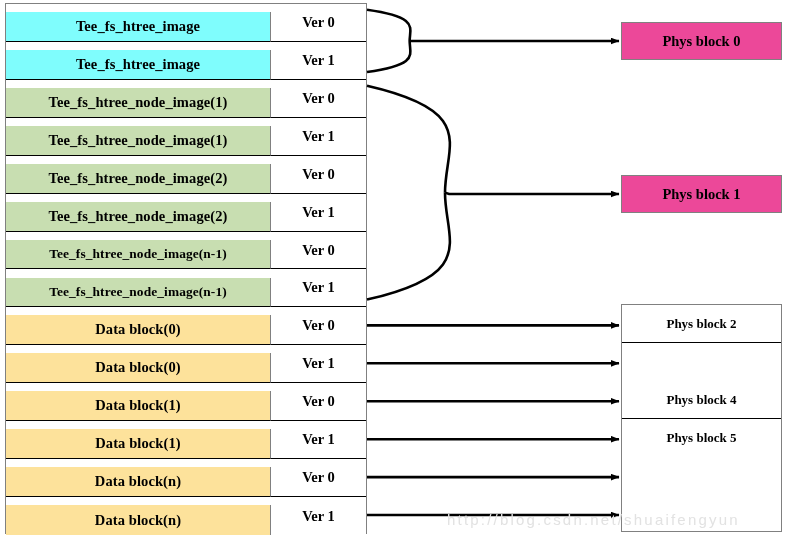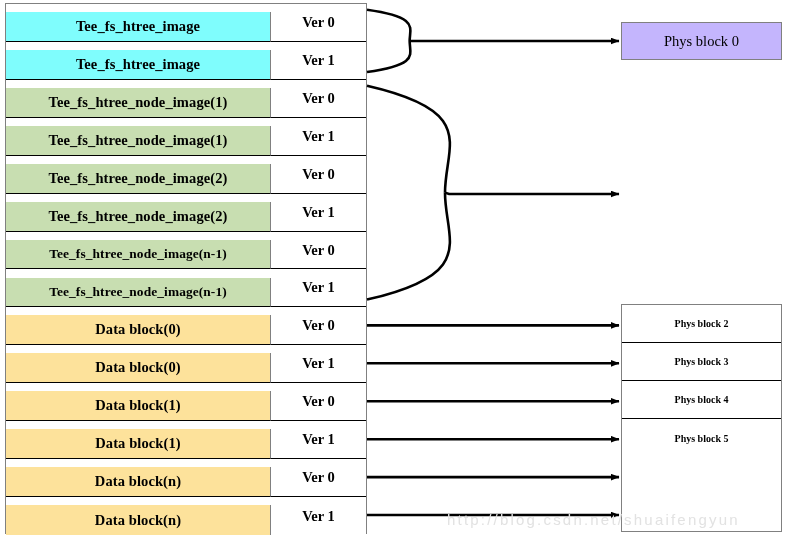--- a/index.html
+++ b/index.html
@@ -16,30 +16,30 @@
          border-right:1.5px solid #808080;display:flex;align-items:center;
          justify-content:center;font-weight:bold;font-size:14.5px;color:#000;
          letter-spacing:.1px;white-space:nowrap;overflow:hidden;margin-top:8px;}
   .lver{flex:1;box-sizing:border-box;border-bottom:1.5px solid #000;
         background:#fff;display:flex;align-items:center;justify-content:center;
         font-weight:bold;font-size:14.5px;color:#000;}
   .lrow:last-child .lname,.lrow:last-child .lver{border-bottom:none;}
   .tight{font-size:13.4px;}
 
   
-  .pblock{position:absolute;box-sizing:border-box;background:#c4b5fd;
+  .pblock{position:absolute;box-sizing:border-box;background:#ec4899;
           border:1.5px solid #808080;display:flex;align-items:center;
-          justify-content:center;font-weight:normal;font-size:14.5px;color:#000;
+          justify-content:center;font-weight:bold;font-size:14.5px;color:#000;
           white-space:nowrap;}
   .pstack{position:absolute;left:621px;top:304px;width:161px;height:228px;
           border:1.5px solid #808080;box-sizing:border-box;background:#fff;}
   .pstack .prow{position:absolute;left:0;width:100%;height:37.9px;
           box-sizing:border-box;border-bottom:1.5px solid #000;
           display:flex;align-items:center;justify-content:center;
-          font-weight:bold;font-size:10px;color:#000;white-space:nowrap;}
+          font-weight:bold;font-size:13px;color:#000;white-space:nowrap;}
   .pstack .prow:last-child{border-bottom:none;}
   .prow.narrow{font-size:13.6px;}
 
   
   #connectors{position:absolute;left:0;top:0;width:787px;height:538px;
               pointer-events:none;}
 
   
   #watermark{position:absolute;left:447px;top:511px;font-size:15px;
              color:#e2e2e2;letter-spacing:2.2px;
@@ -105,24 +105,24 @@
         <div class="lver">Ver 0</div>
       </div>
       <div class="lrow" style="top: 493.071px; height: 37.9286px;">
         <div class="lname" style="background: rgb(253, 226, 155);">Data block(n)</div>
         <div class="lver">Ver 1</div>
       </div>
     </div>
 
   <div class="pblock" id="pb0" style="left:621px;top:22px;width:161px;height:38px;">Phys block 0</div>
 
+  <div class="pblock" id="pb1" style="left:621px;top:175px;width:161px;height:38px;">Phys block 1</div>
 
   <div class="pstack" id="phys-stack">
       <div class="prow" style="top: 0px; height: 38px;">Phys block 2</div>
-      <div class="prow" style="top: 38px; height: 38px;">Phys block 3</div>
       <div class="prow" style="top: 76px; height: 38px;">Phys block 4</div>
       <div class="prow" style="top: 114px; height: 38px;">Phys block 5</div>
     </div>
 
   <svg id="connectors" viewBox="0 0 787 538" width="787" height="538">
     <defs>
       <marker id="arrowhead" markerWidth="9" markerHeight="7" refX="8.5" refY="3.5" orient="auto" markerUnits="userSpaceOnUse">
         <polygon points="0 0, 9 3.5, 0 7" fill="#000"></polygon>
       </marker>
     </defs>

